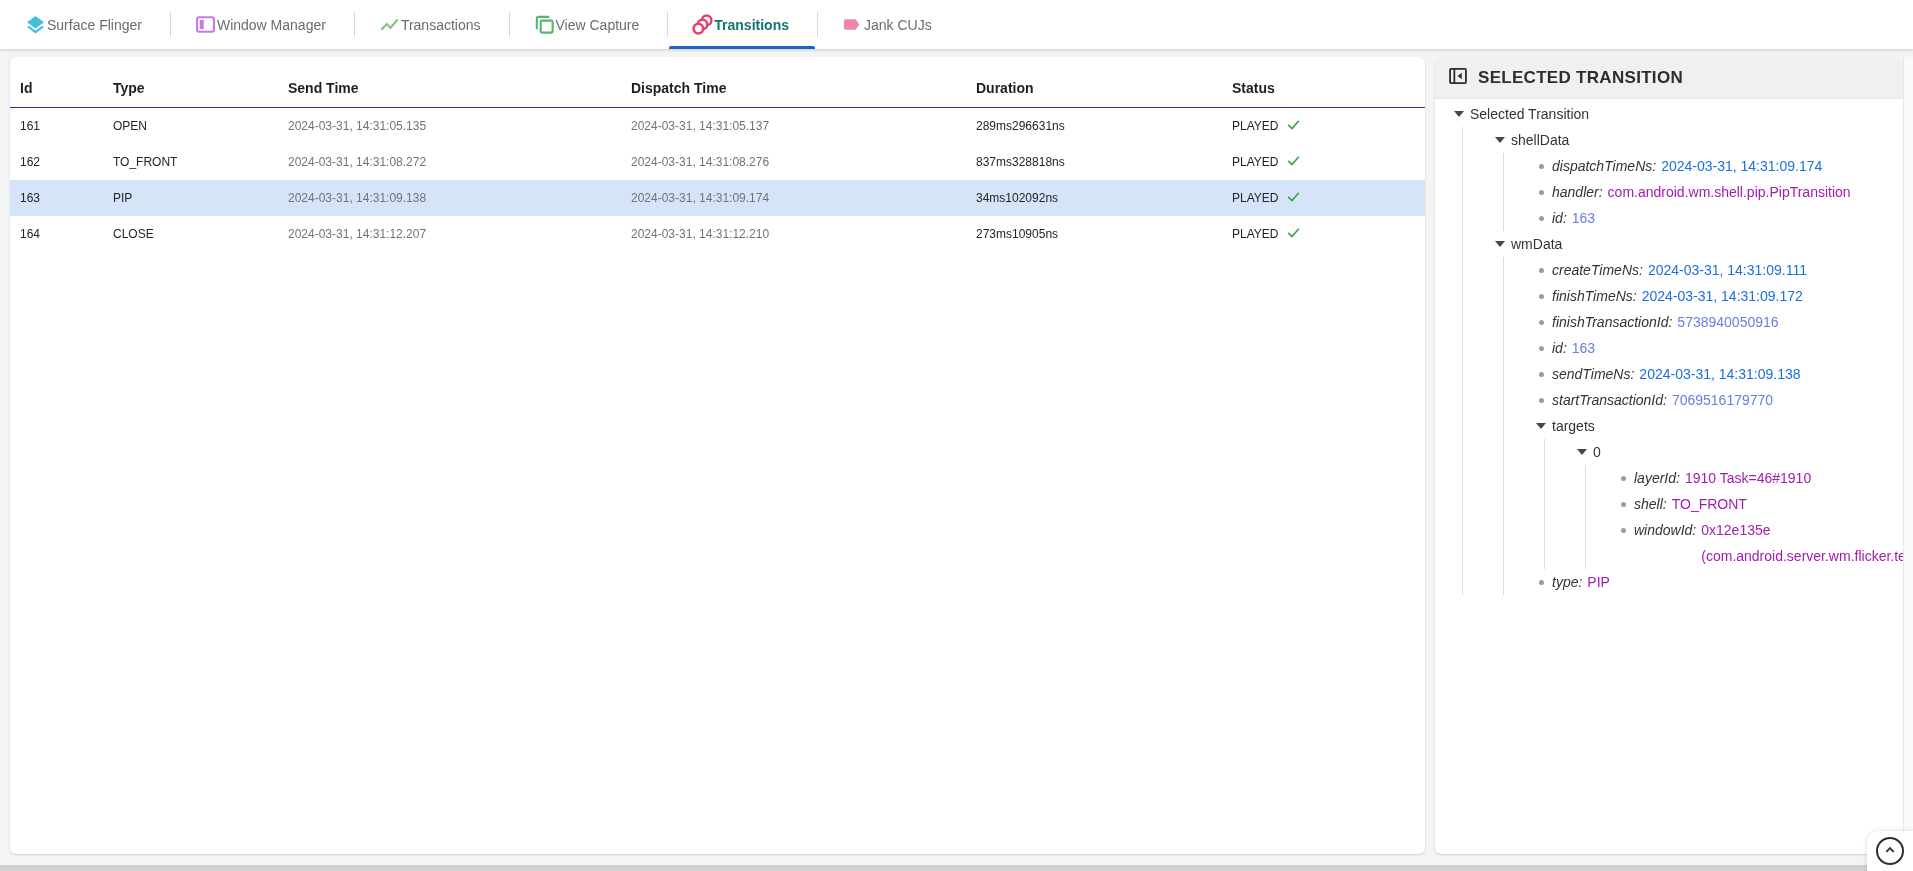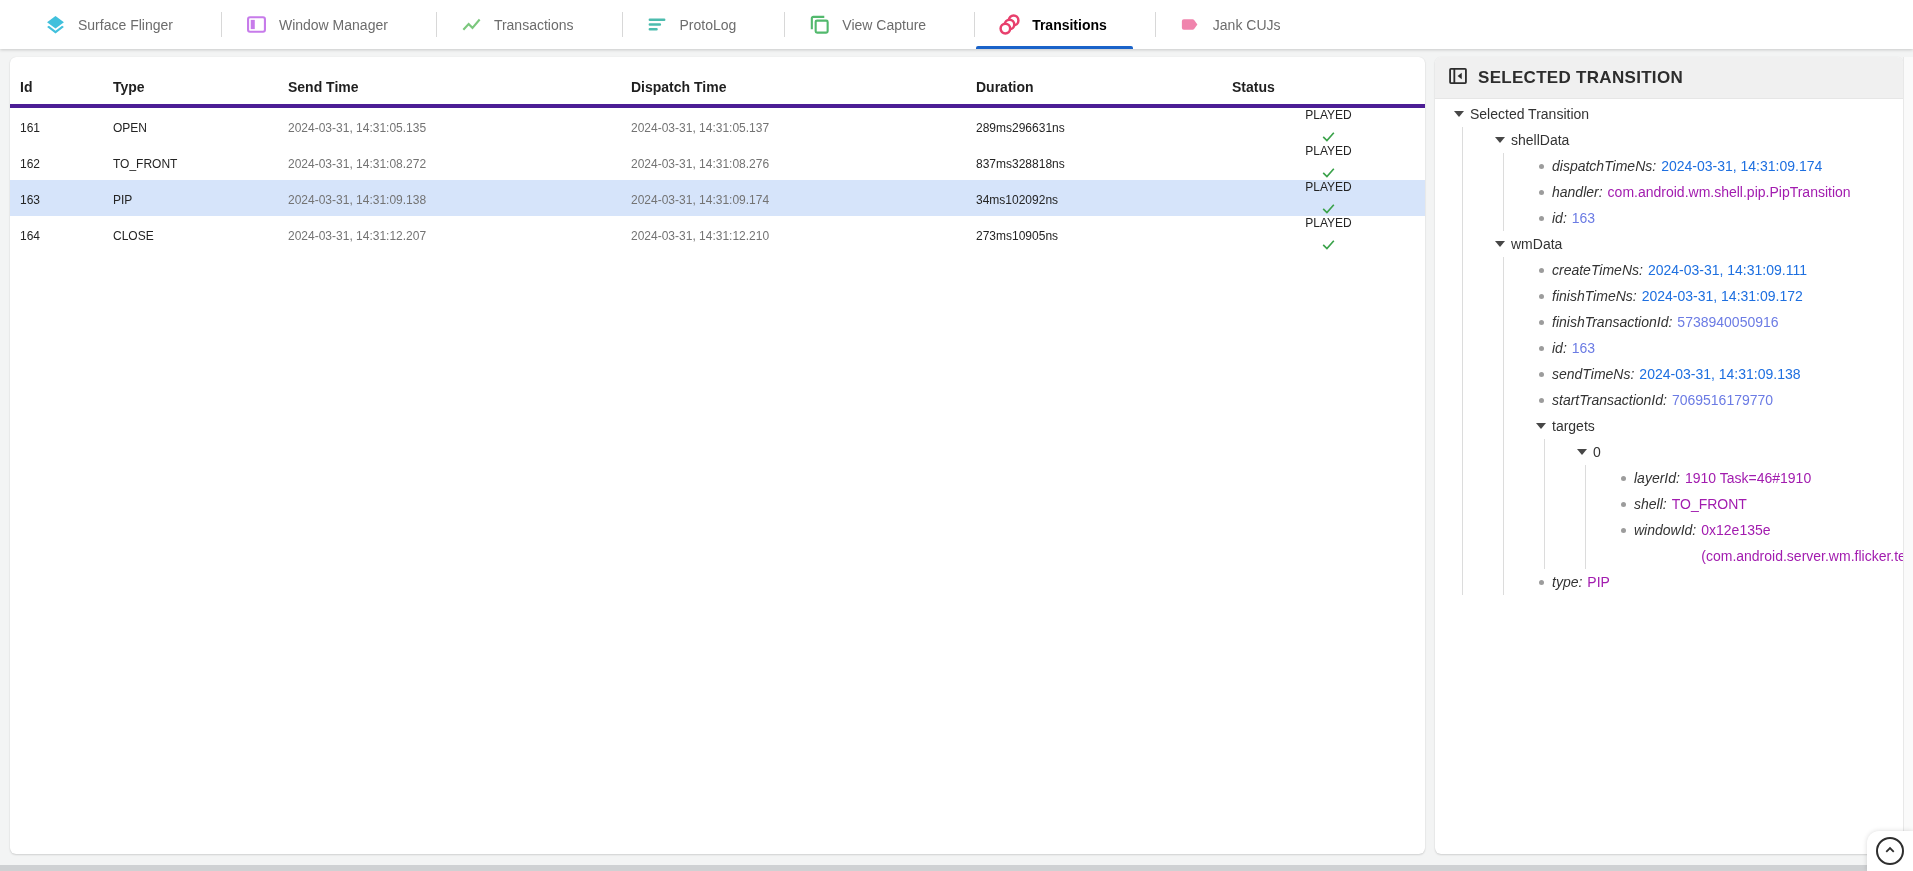--- a/index.html
+++ b/index.html
@@ -11,30 +11,29 @@
     overflow: hidden;
     color: #242424;
   }
   
   .tabbar {
     position:absolute; top:0; left:0; right:0; height:49px;
     background:#fff; display:flex; align-items:stretch;
     box-shadow:0 1px 3px rgba(0,0,0,0.18); z-index:5;
   }
   .tab {
-    display:flex; align-items:center; gap:11px; padding:0 28px 0 24px;
+    display:flex; align-items:center; padding:0 28px 0 24px;
     position:relative; cursor:pointer; color:#6c6c6c; font-size:14px;
     white-space:nowrap;
-    margin-left:20px;
   }
   .tab + .tab::before {
     content:""; position:absolute; left:0; top:12px; bottom:12px;
     width:1px; background:#d8d8d8;
   }
-  .tab.active { color:#000000; font-weight:bold; }
+  .tab.active { color:#0f766e; font-weight:bold; }
   .tab.active::after {
     content:""; position:absolute; left:2px; right:2px; bottom:0; height:3px;
     background:#1a63c9; border-radius:2px 2px 0 0;
   }
   .tab svg { display:block; }
   
   .card {
     position:absolute; top:57px; background:#fff; border-radius:6px;
     box-shadow:0 1px 2px rgba(0,0,0,0.14), 0 0 1px rgba(0,0,0,0.1);
     overflow:hidden;
@@ -43,26 +42,26 @@
   #panel-card { left:1435px; width:468px; height:797px; }
   
   .thead, .trow {
     display:grid;
     grid-template-columns:93px 175px 343px 345px 256px 1fr;
     padding-left:10px; align-items:center;
   }
   .thead {
     height:51px; padding-top:12px;
     font-weight:bold; font-size:14px; color:#1f1f1f;
-    border-bottom:4px solid #4c1d95;
+    border-bottom:1px solid #4c1d95;
   }
   .trow { height:36px; font-size:12px; cursor:pointer; }
   .trow.selected { background:#d6e4fa; }
   .cell-link { color:#737373; cursor:pointer; }
-  .cell-status { display:flex; align-items:center; gap:7px;flex-direction:column; }
+  .cell-status { display:flex; align-items:center; gap:7px; }
   
   .panel-header {
     height:42px; background:#f0f0f0; display:flex; align-items:center;
     gap:10px; padding:0 13px; border-bottom:1px solid #e6e6e6;
   }
   .panel-title { font-size:17px; font-weight:bold; color:#2d2d2d; letter-spacing:0.3px; }
   .tree {
     padding:2px 14px 0 19px; font-size:14px; line-height:26px; color:#333;
   }
   .tnode, .leaf { display:flex; align-items:flex-start; }
@@ -123,28 +122,20 @@
       </span>
       <span>Window Manager</span>
     </div>
     <div class="tab">
       <span>
         <svg width="23" height="23" viewBox="0 0 24 24">
           <polyline points="3.5,17.5 9,11.5 13,15.5 20.5,6.8" fill="none" stroke="#7bc77d" stroke-width="2.2"></polyline>
         </svg>
       </span>
       <span>Transactions</span>
-    </div>
-    <div class="tab">
-      <span>
-        <svg width="23" height="23" viewBox="0 0 24 24">
-          <path d="M4 7h15M4 12h10.5M4 17h7" stroke="#4cbcae" stroke-width="2.6" stroke-linecap="round"></path>
-        </svg>
-      </span>
-      <span>ProtoLog</span>
     </div>
     <div class="tab">
       <span>
         <svg width="23" height="23" viewBox="0 0 24 24">
           <path d="M4 17V5.5A1.5 1.5 0 0 1 5.5 4H17" fill="none" stroke="#52b96d" stroke-width="2.2"></path>
           <rect x="8" y="8" width="12.5" height="12.5" rx="1.5" fill="none" stroke="#52b96d" stroke-width="2.2"></rect>
         </svg>
       </span>
       <span>View Capture</span>
     </div>

